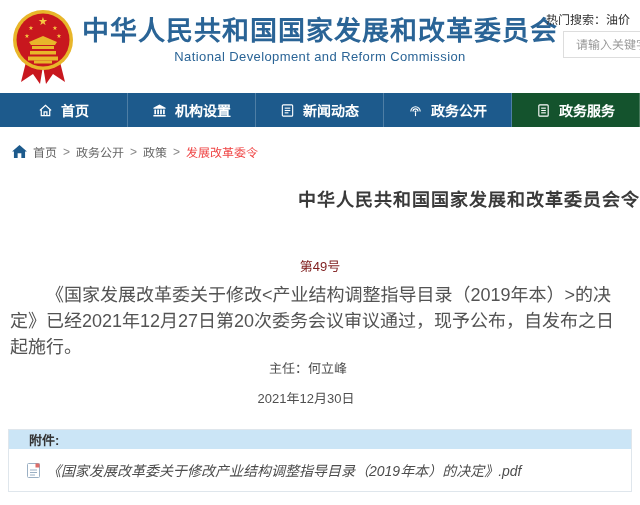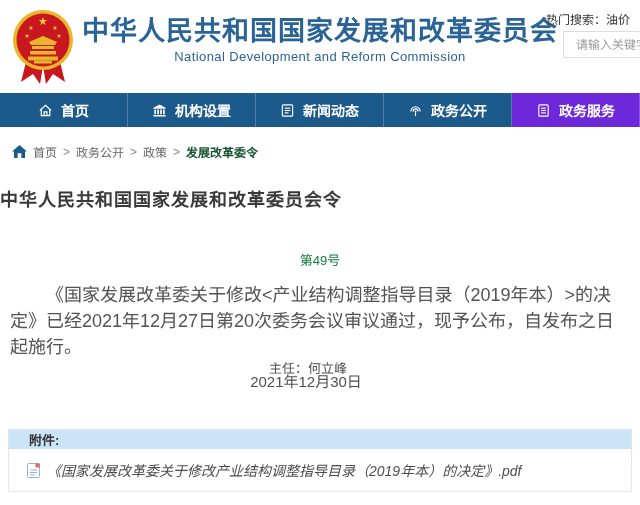--- a/index.html
+++ b/index.html
@@ -20,43 +20,43 @@
                   border:1px solid #ddd; background:#fff; font-size:12px; color:#666;
                   padding:0 12px; outline:none; font-family:inherit; }
   .search-input::placeholder { color:#999; }
 
   
   .main-nav { position:absolute; top:93px; left:0; width:640px; height:34px;
               display:flex; background:#1d5a8c; }
   .nav-item { flex:1 1 0; display:flex; align-items:center; justify-content:center; gap:8px;
               color:#fff; font-size:14px; font-weight:bold; cursor:pointer;
               border-right:1px solid rgba(255,255,255,.22); }
-  .nav-item.highlight { background:#6d28d9; }
+  .nav-item.highlight { background:#14532d; }
   .nav-icon { width:15px; height:15px; display:inline-flex; }
   .nav-icon svg { width:15px; height:15px; }
 
   
   .breadcrumb { position:absolute; top:143px; left:12px; display:flex; align-items:center;
                 gap:6px; font-size:12px; color:#666; }
   .crumb-link { color:#666; cursor:pointer; text-decoration:none; }
   .crumb-sep { color:#888; }
-  .crumb-current { color:#14532d; font-weight:bold; }
+  .crumb-current { color:#ef4444; font-weight:normal; }
   .home-icon svg { width:15px; height:13px; display:block; }
 
   
-  .article-title { position:absolute; top:185px; left:0; width:640px; text-align:left;
+  .article-title { position:absolute; top:185px; left:0; width:640px; text-align:right;
                    font-size:18px; font-weight:bold; color:#3a3a3a; letter-spacing:1px; }
-  .doc-number { position:absolute; top:250px; left:0; width:640px; text-align:center;
-                font-size:13px; color:#15803d; }
+  .doc-number { position:absolute; top:256px; left:0; width:640px; text-align:center;
+                font-size:13px; color:#7f1d1d; }
   .article-body { position:absolute; top:282px; left:10px; width:620px;
                   font-size:18px; line-height:26px; color:#535353; text-indent:2em; }
   .signer { position:absolute; top:358px; left:0; width:616px; text-align:center;
             font-size:13px; color:#4f4f4f; }
-  .pub-date { position:absolute; top:370px; left:0; width:612px; text-align:center;
-              font-size:15px; color:#4f4f4f; }
+  .pub-date { position:absolute; top:388px; left:0; width:612px; text-align:center;
+              font-size:13px; color:#4f4f4f; }
 
   
   .attachment-box { position:absolute; top:429px; left:8px; width:624px;
                     border:1px solid #dfe6ec; background:#fff; }
   .attachment-header { background:#cbe5f6; padding:0 20px; font-size:13px;
                        font-weight:bold; color:#333; }
   .attachment-row { display:flex; align-items:center; gap:7px; padding:11px 18px;
                     background:#fff; }
   .file-icon svg { width:13px; height:15px; display:block; }
   .attachment-link { font-size:14px; color:#4d4d4d; text-decoration:none; cursor:pointer;font-style:italic; }

